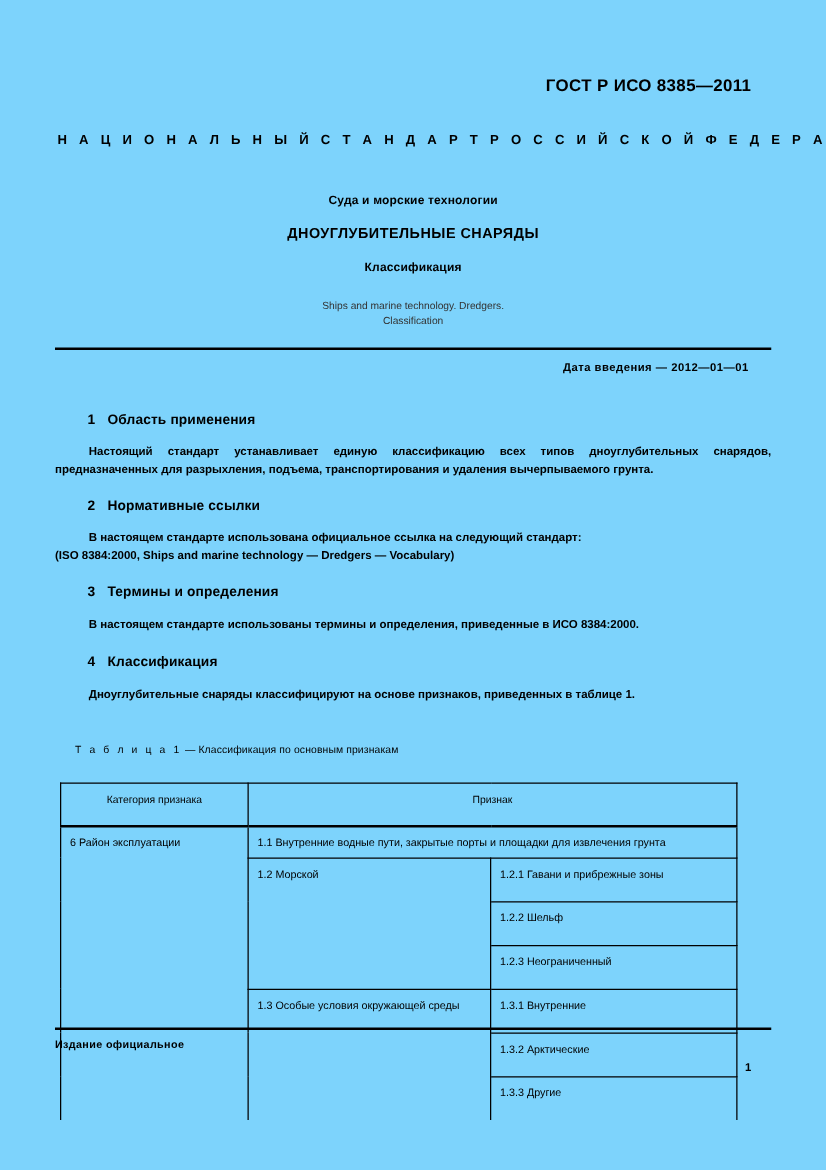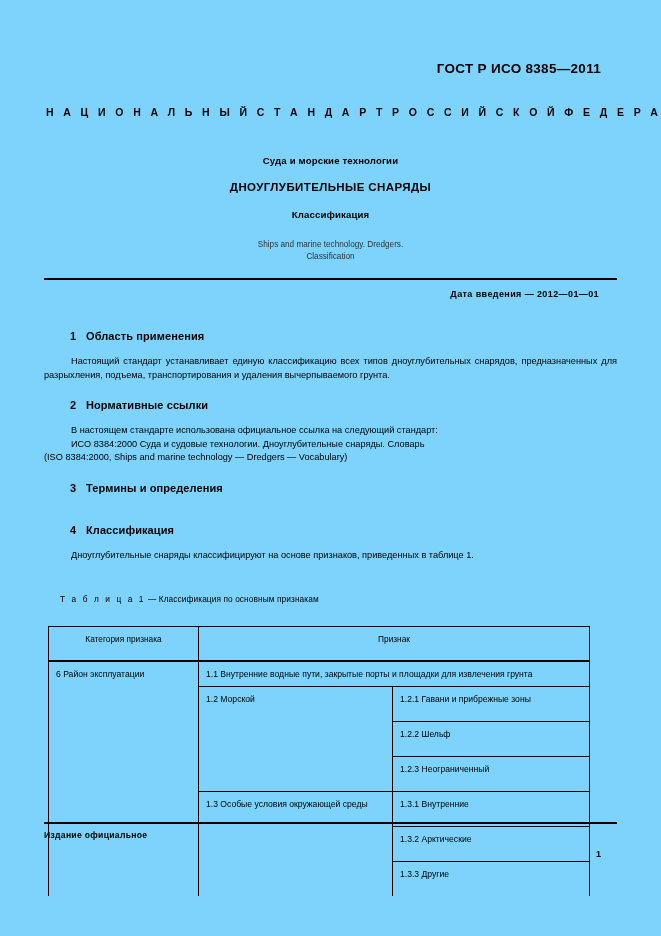--- a/index.html
+++ b/index.html
@@ -130,20 +130,21 @@
     display: inline-block;
     width: 16px;
   }
 
   p.para {
     font-size: 9.2px;
     line-height: 1.47;
     margin: 0;
     text-align: justify;
     text-indent: 27px;
+    font-weight: bold;
   }
   p.para.no-indent { text-indent: 0; }
   p.para.justify-full { text-align: justify; }
 
   .sp-after-head { height: 13px; }
   .sp-before-head { height: 17px; }
 
   
   .table-caption {
     font-size: 8.3px;
@@ -209,26 +210,26 @@
   <div class="content">
 
     <h2 class="section"><span class="num">1</span><span>Область применения</span></h2>
     <div class="sp-after-head"></div>
     <p class="para">Настоящий стандарт устанавливает единую классификацию всех типов дноуглубительных снарядов, предназначенных для разрыхления, подъема, транспортирования и удаления вычерпываемого грунта.</p>
 
     <div class="sp-before-head"></div>
     <h2 class="section"><span class="num">2</span><span>Нормативные ссылки</span></h2>
     <div class="sp-after-head"></div>
     <p class="para">В настоящем стандарте использована официальное ссылка на следующий стандарт:</p>
-    <p class="para justify-full">ИСО 8384:2000 Суда и судовые технологии. Дноуглубительные снаряды. Словарь</p>
     <p class="para no-indent">(ISO 8384:2000, Ships and marine technology — Dredgers — Vocabulary)</p>
 
     <div class="sp-before-head"></div>
     <h2 class="section"><span class="num">3</span><span>Термины и определения</span></h2>
     <div class="sp-after-head"></div>
+    <p class="para">В настоящем стандарте использованы термины и определения, приведенные в ИСО 8384:2000.</p>
 
     <div class="sp-before-head"></div>
     <h2 class="section"><span class="num">4</span><span>Классификация</span></h2>
     <div class="sp-after-head"></div>
     <p class="para">Дноуглубительные снаряды классифицируют на основе признаков, приведенных в таблице 1.</p>
 
     <div style="height:16px"></div>
 
     <p class="table-caption"><span class="tw">Т а б л и ц а  1</span><span> — </span><span>Классификация по основным признакам</span></p>
 

